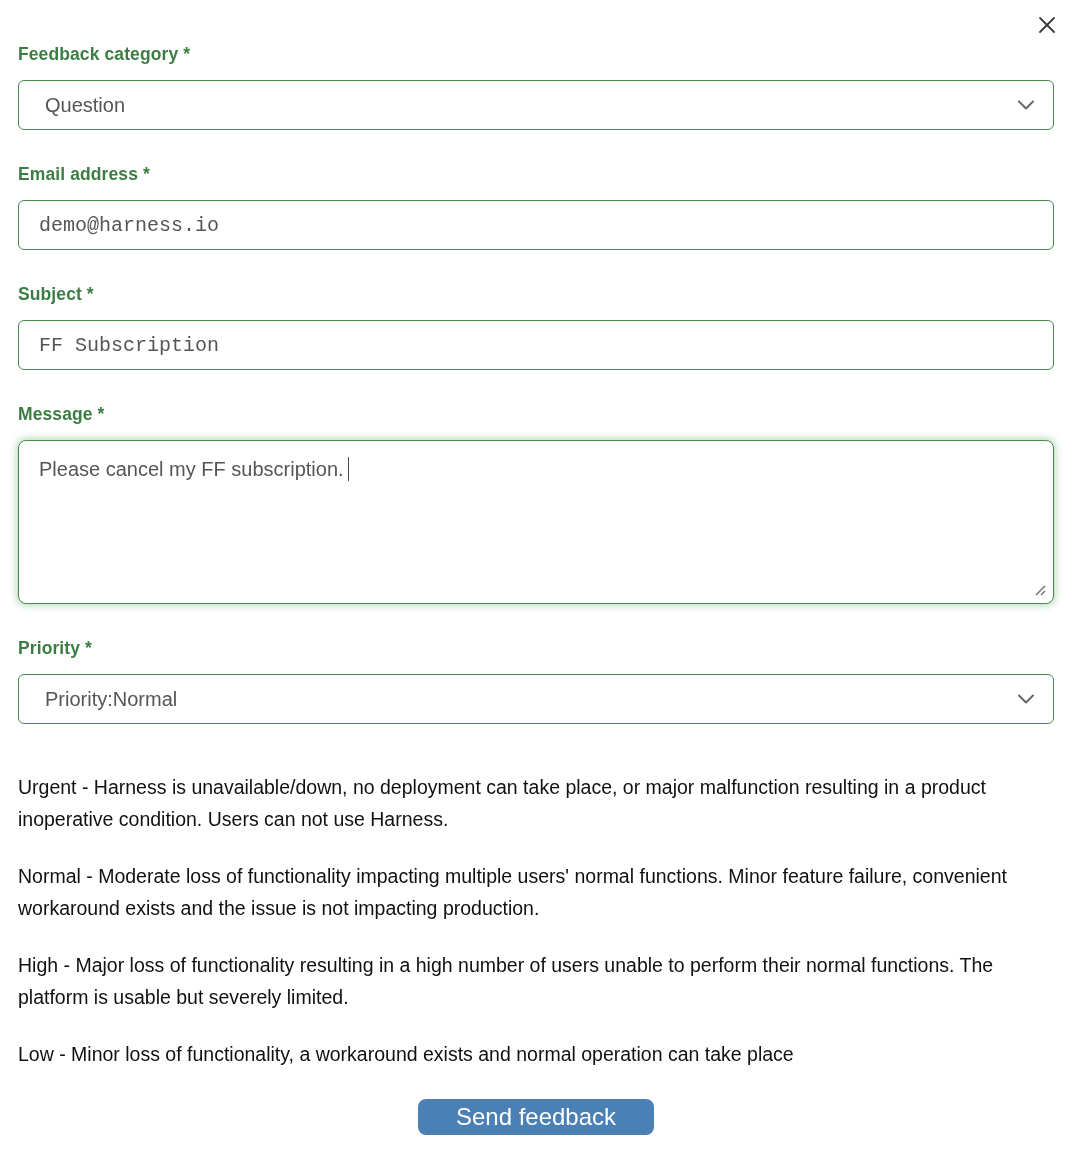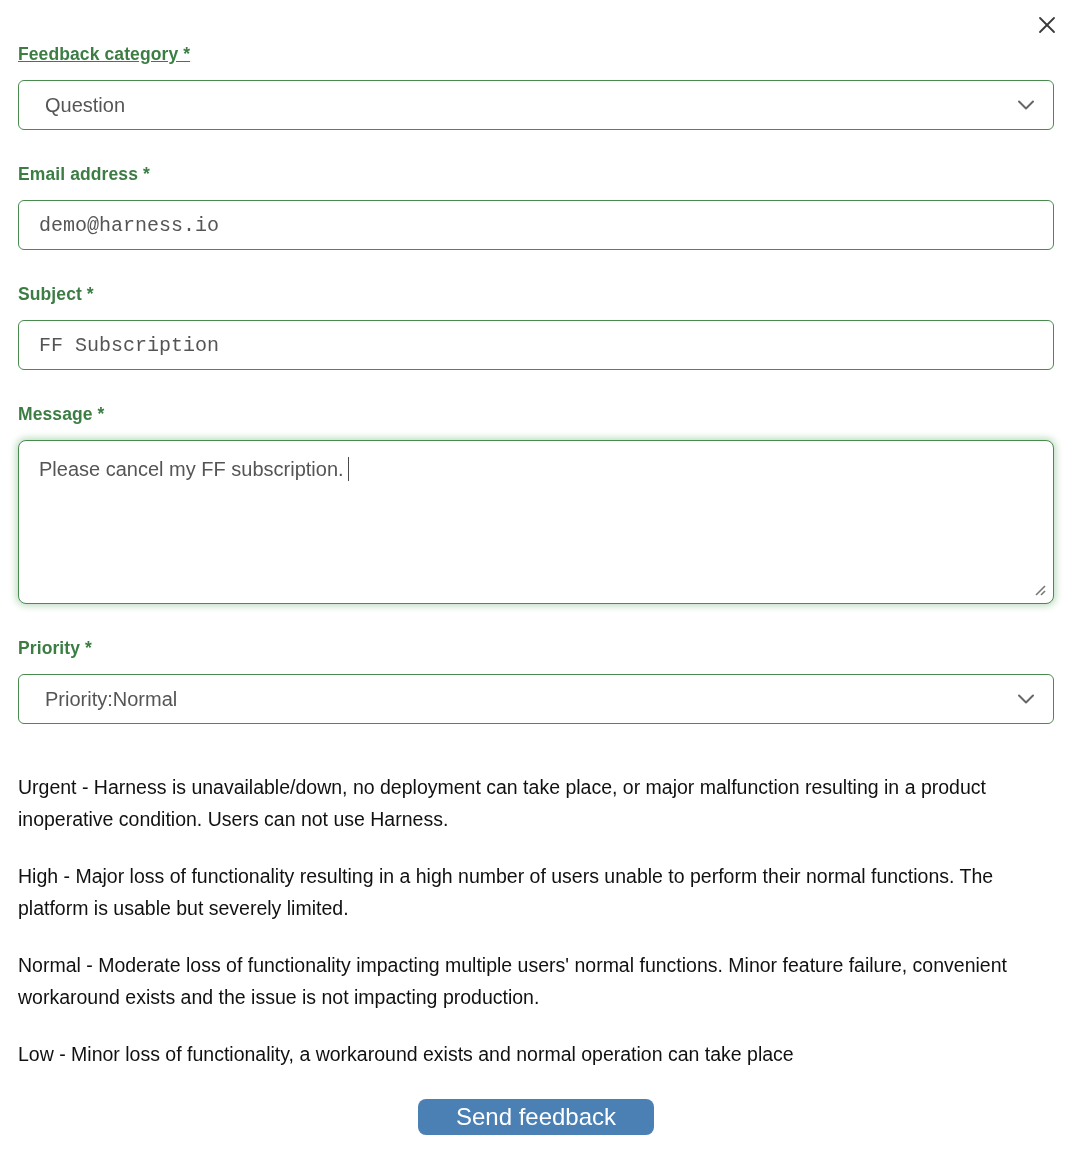--- a/index.html
+++ b/index.html
@@ -38,21 +38,21 @@
     justify-content: center;
   }
   .field-label {
     display: block;
     margin: 34px 0 15px 0;
     font-size: 17.5px;
     font-weight: 700;
     color: var(--label-green, #3c7d44);
     letter-spacing: 0.1px;
   }
-  .field-label.first { margin-top: 44px; text-decoration: underline; }
+  .field-label.first { margin-top: 44px; }
   .control {
     position: relative;
     width: 100%;
     height: 50px;
     border: 1px solid var(--input-border-green, #4a8b50);
     border-radius: 6px;
     background: #ffffff;
     font-size: 20px;
     color: var(--input-text, #555555);
     display: flex;
@@ -172,19 +172,19 @@
   <div class="control select-box">
     <span>Priority:Normal</span>
     <span class="chevron">
       <svg width="18" height="11" viewBox="0 0 18 11">
         <polyline points="2,2 9,9 16,2" fill="none" stroke="#666666" stroke-width="2" stroke-linecap="round" stroke-linejoin="round"></polyline>
       </svg>
     </span>
   </div>
 
   <p class="help-text first">Urgent - Harness is unavailable/down, no deployment can take place, or major malfunction resulting in a product inoperative condition. Users can not use Harness.</p>
+  <p class="help-text">Normal - Moderate loss of functionality impacting multiple users' normal functions. Minor feature failure, convenient workaround exists and the issue is not impacting production.</p>
   <p class="help-text">High - Major loss of functionality resulting in a high number of users unable to perform their normal functions. The platform is usable but severely limited.</p>
-  <p class="help-text">Normal - Moderate loss of functionality impacting multiple users' normal functions. Minor feature failure, convenient workaround exists and the issue is not impacting production.</p>
   <p class="help-text last">Low - Minor loss of functionality, a workaround exists and normal operation can take place</p>
 
   <button class="submit-btn">Send feedback</button>
 
 </div>
 
 </body></html>

